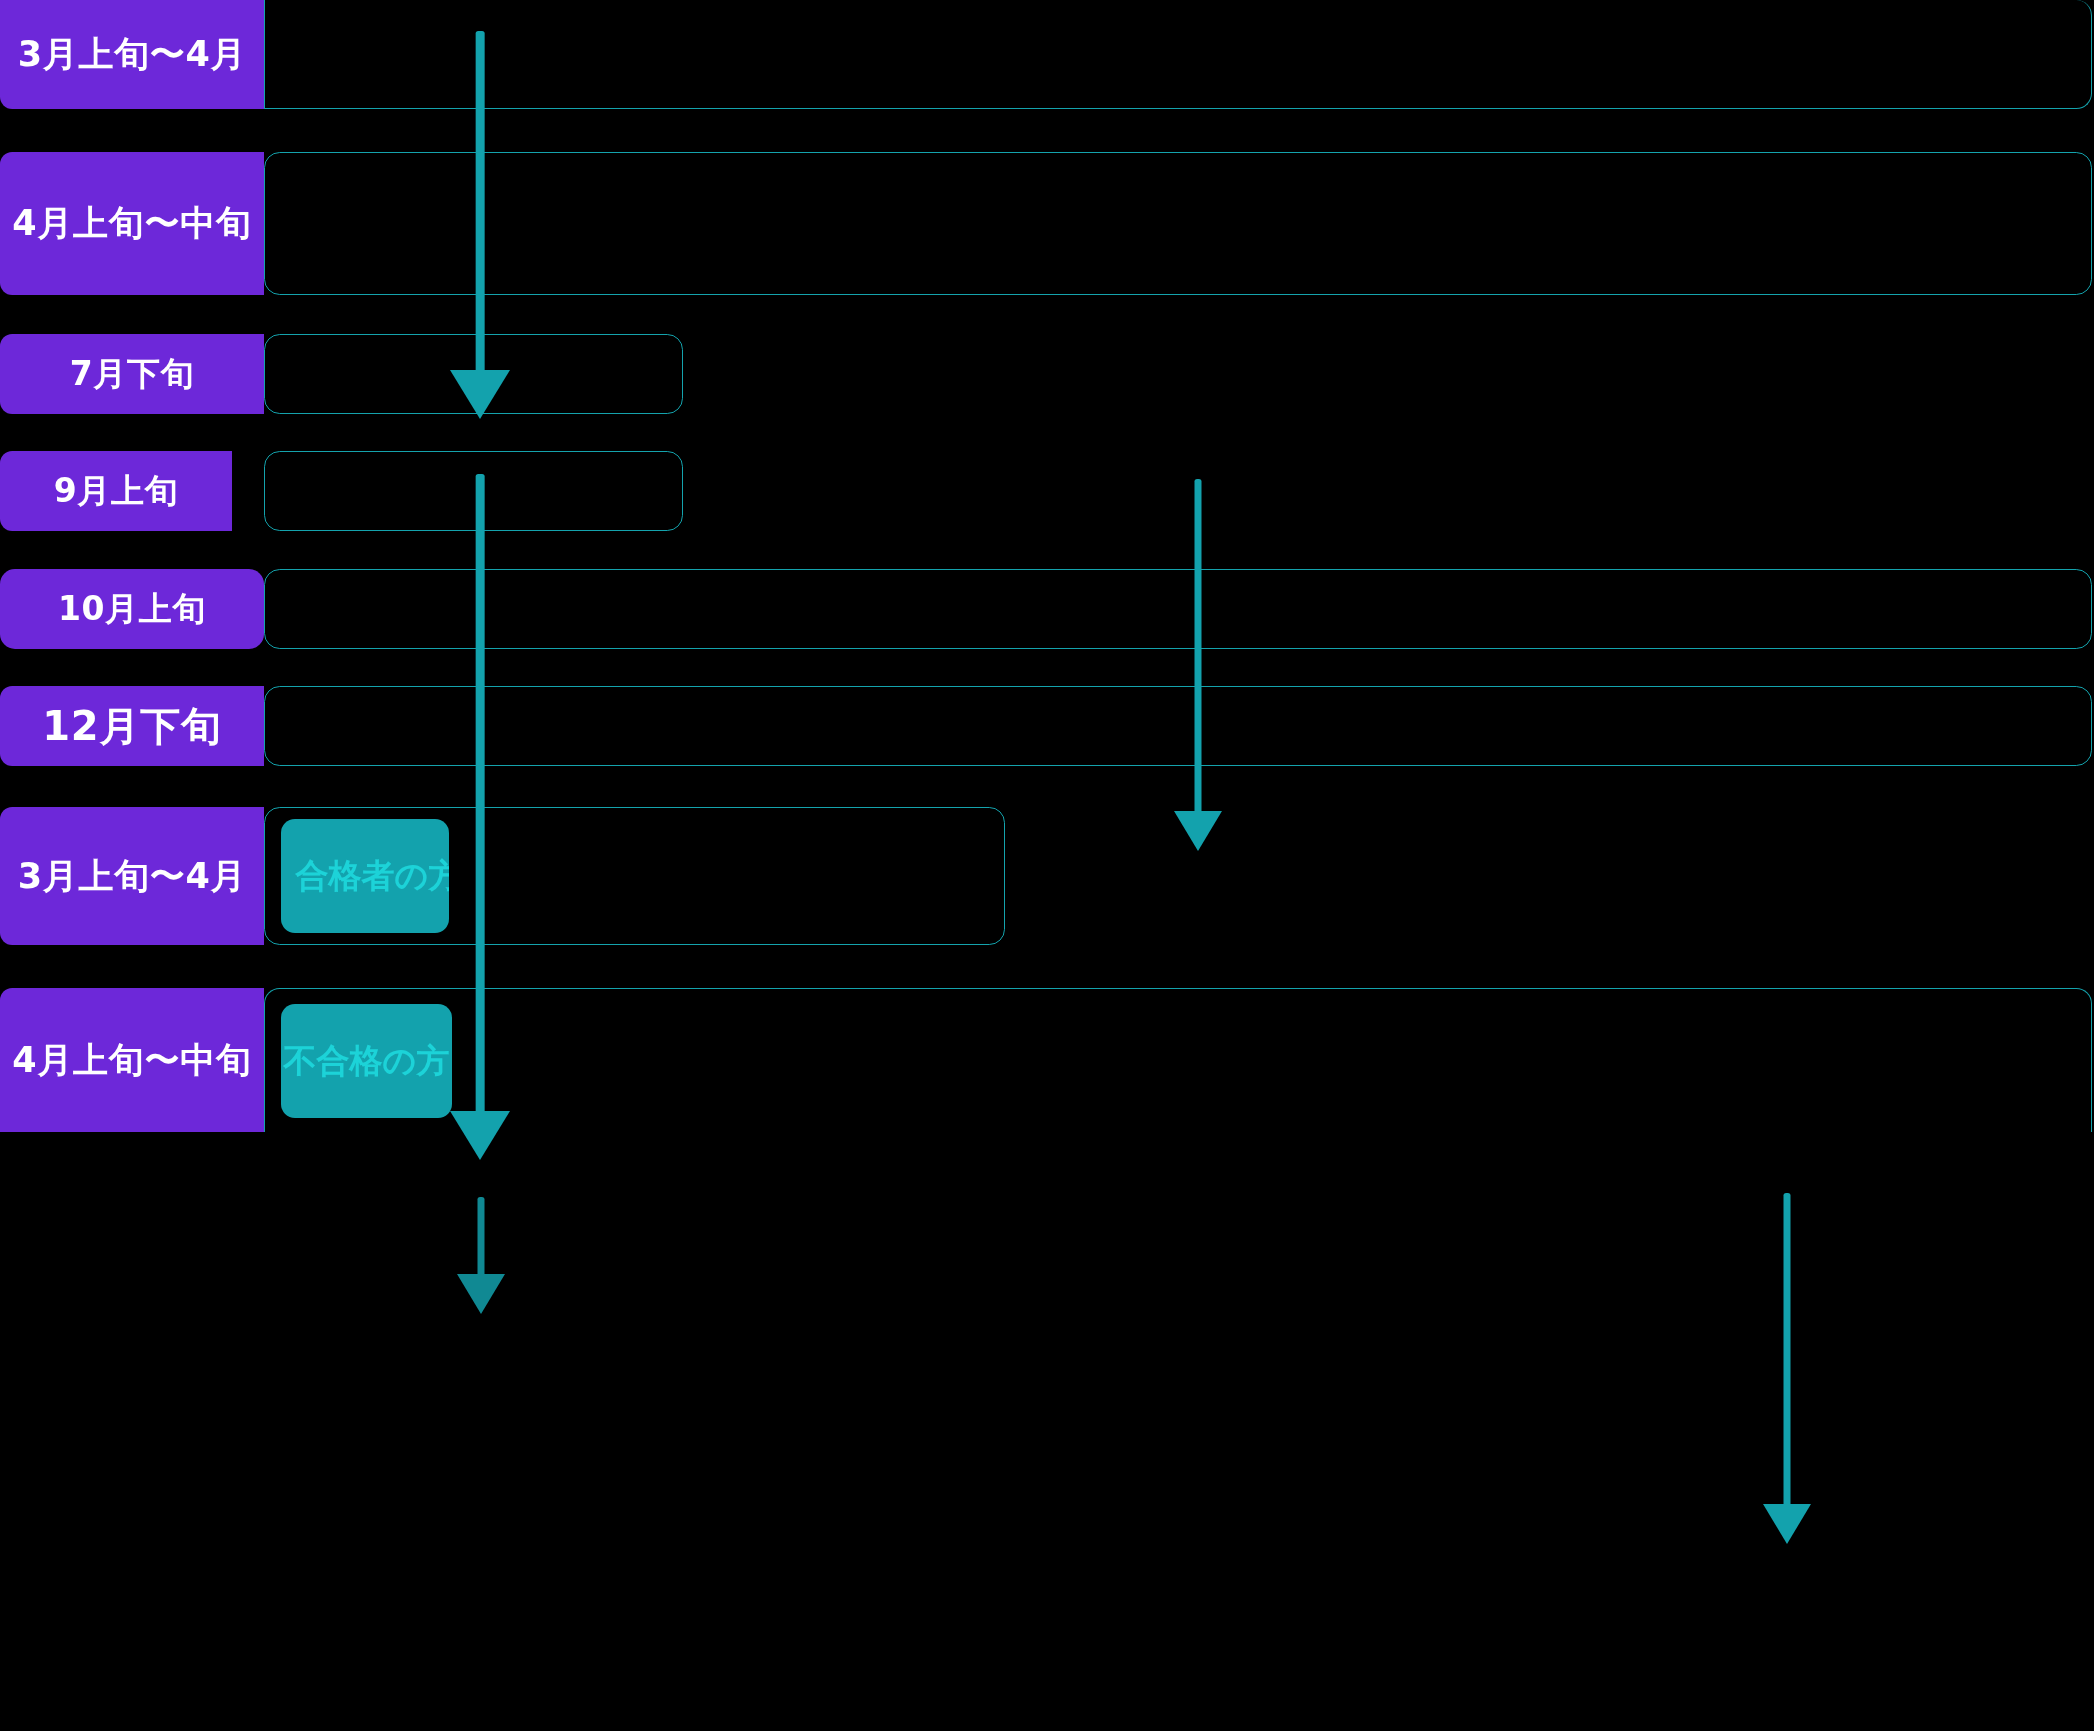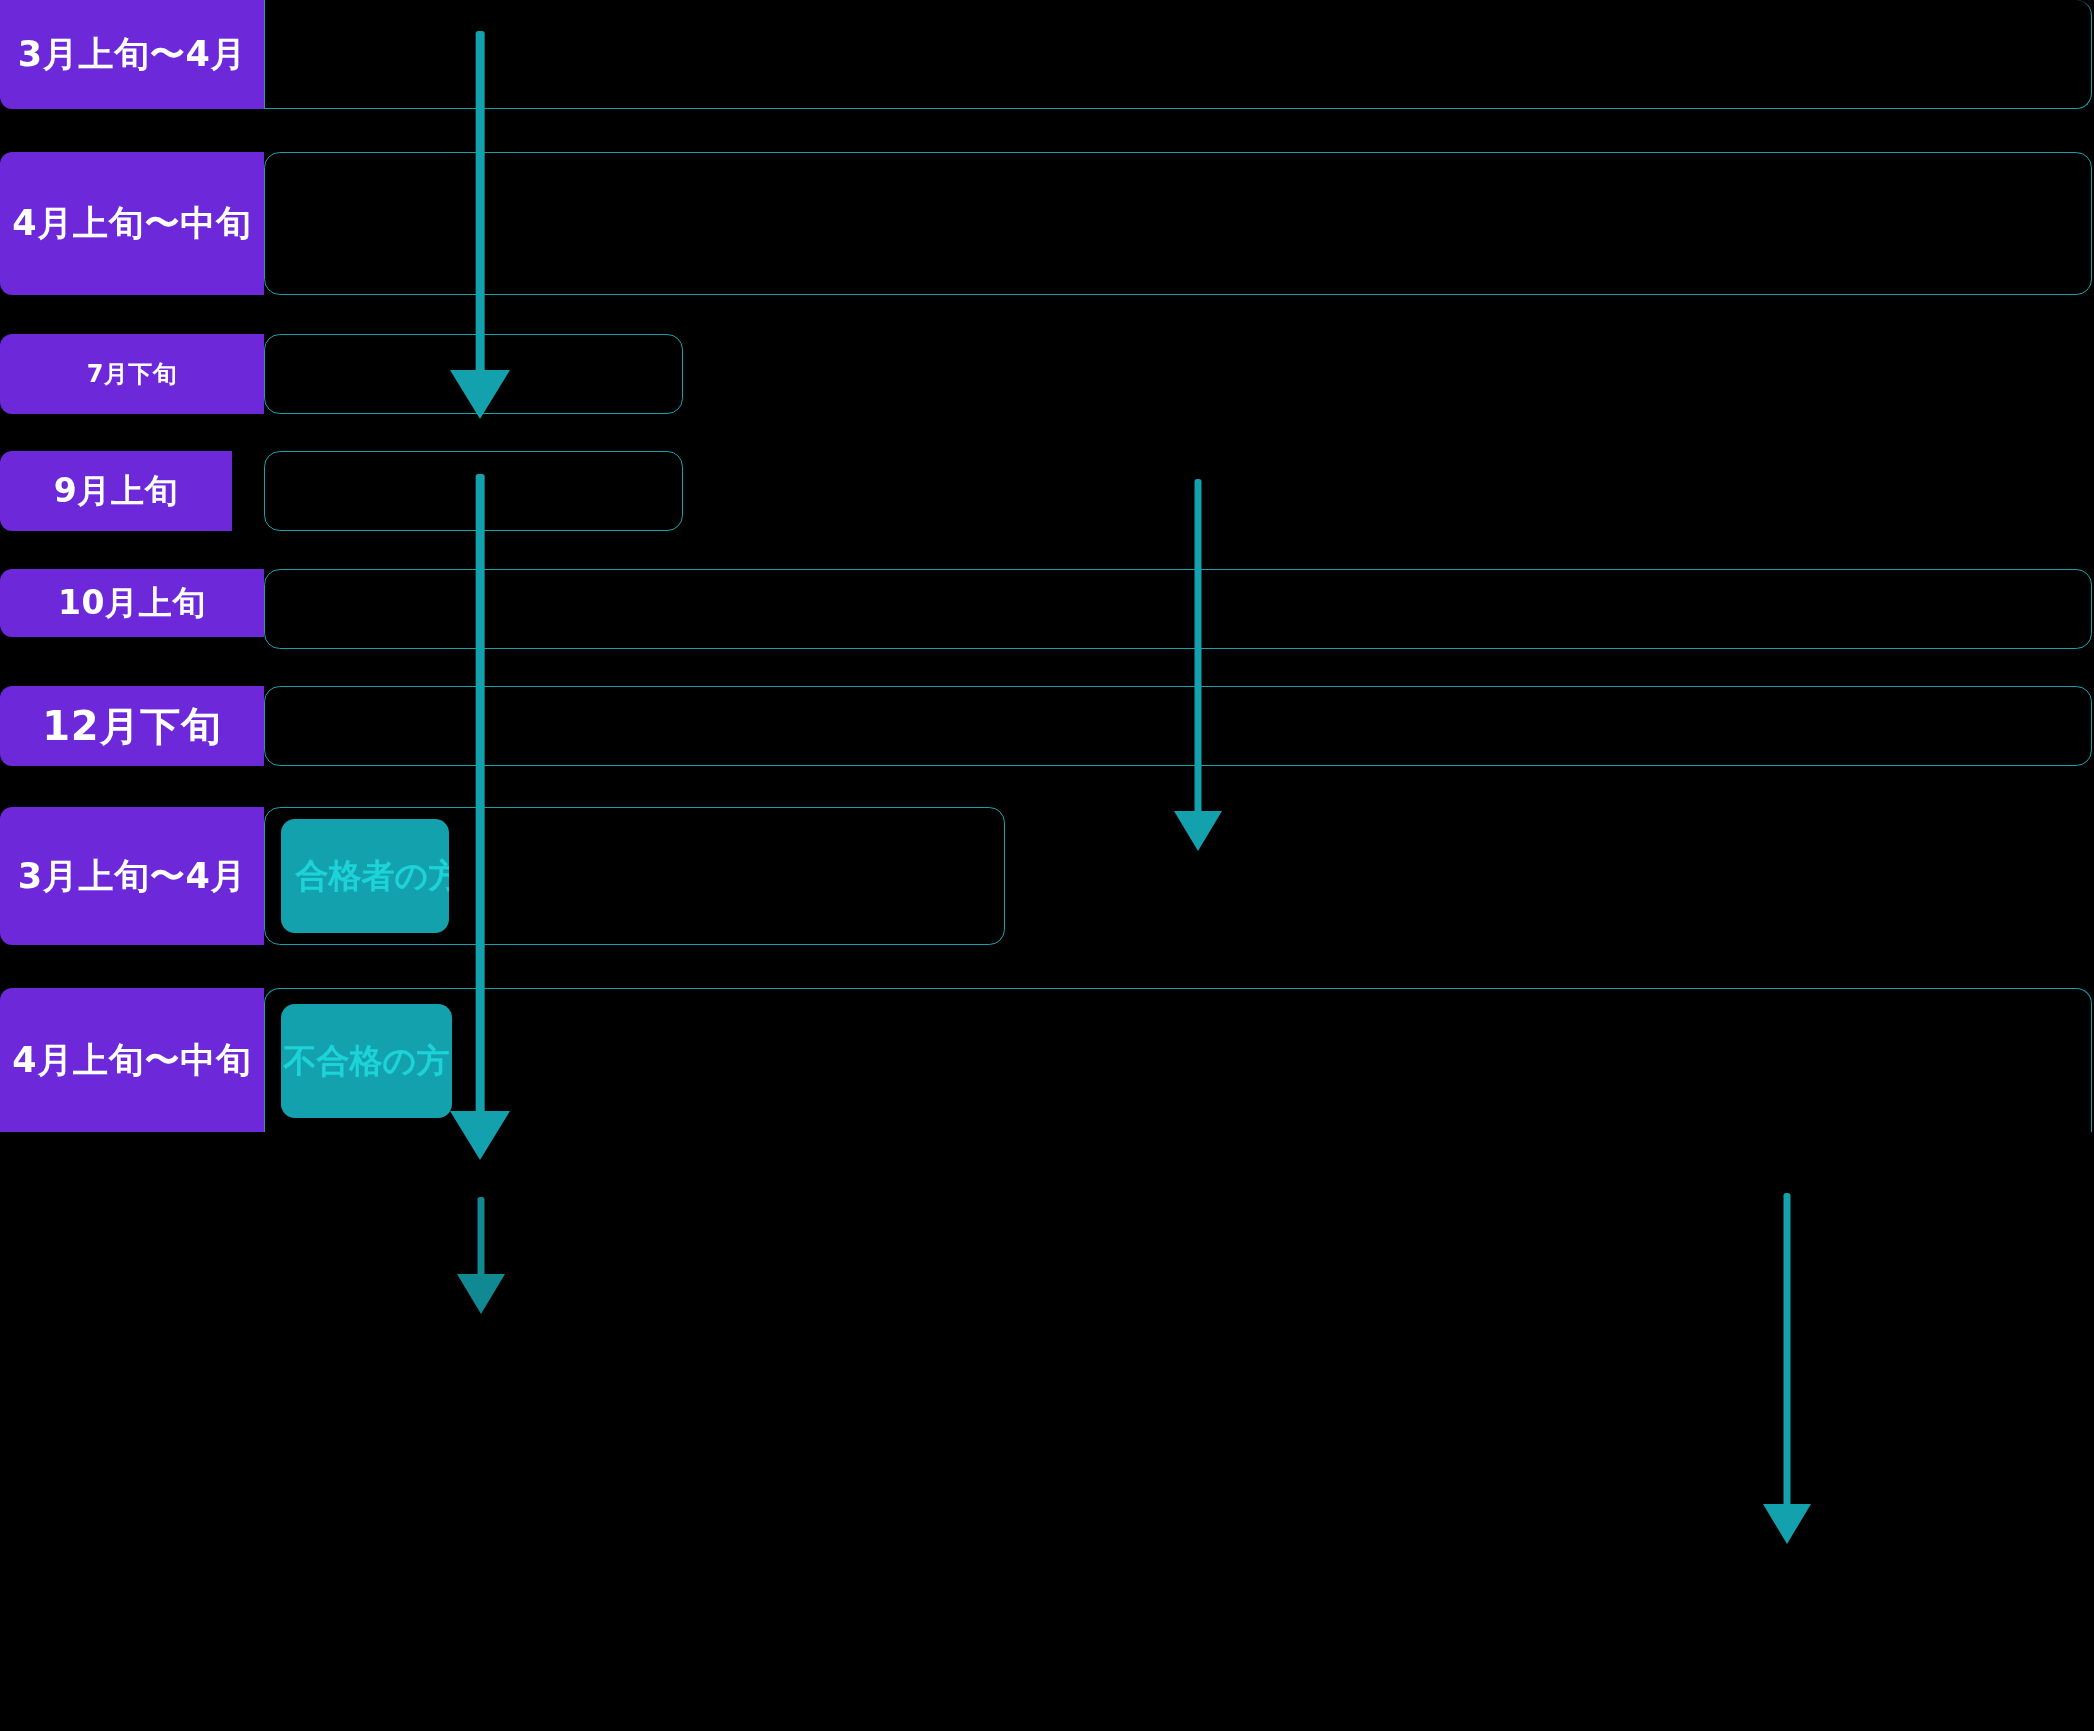--- a/index.html
+++ b/index.html
@@ -97,37 +97,37 @@
   <div class="row">
     <div class="outline-box" style="left:264px;top:152px;width:1828px;height:143px;"></div>
     <div class="label-chip" style="top:152px;width:264px;height:143px;font-size:35px;">
       <span>4月上旬〜中旬</span>
     </div>
     <div class="row-body" style="left:297px;top:171px;width:1712px;height:108px;"></div>
   </div>
 
   <div class="row">
     <div class="outline-box" style="left:264px;top:334px;width:419px;height:80px;"></div>
-    <div class="label-chip" style="top:334px;width:264px;height:80px;font-size:24px;text-align:center;">
+    <div class="label-chip" style="top:334px;width:264px;height:80px;font-size:33px;text-align:center;">
       <span>7月下旬</span>
     </div>
     <div class="row-body" style="left:297px;top:348px;width:358px;height:54px;"></div>
   </div>
 
   <div class="row">
     <div class="outline-box" style="left:264px;top:451px;width:419px;height:80px;"></div>
     <div class="label-chip" style="top:451px;width:232px;height:80px;font-size:33px;">
       <span>9月上旬</span>
     </div>
     <div class="row-body" style="left:297px;top:465px;width:358px;height:54px;"></div>
   </div>
 
   <div class="row">
     <div class="outline-box" style="left:264px;top:569px;width:1828px;height:80px;"></div>
-    <div class="label-chip" style="top:569px;width:264px;height:68px;font-size:33px;">
+    <div class="label-chip" style="top:569px;width:264px;height:80px;font-size:33px;border-radius:15px;">
       <span>10月上旬</span>
     </div>
     <div class="row-body" style="left:297px;top:583px;width:1712px;height:54px;"></div>
   </div>
 
   <div class="row">
     <div class="outline-box" style="left:264px;top:686px;width:1828px;height:80px;"></div>
     <div class="label-chip" style="top:686px;width:264px;height:80px;font-size:40px;">
       <span>12月下旬</span>
     </div>

